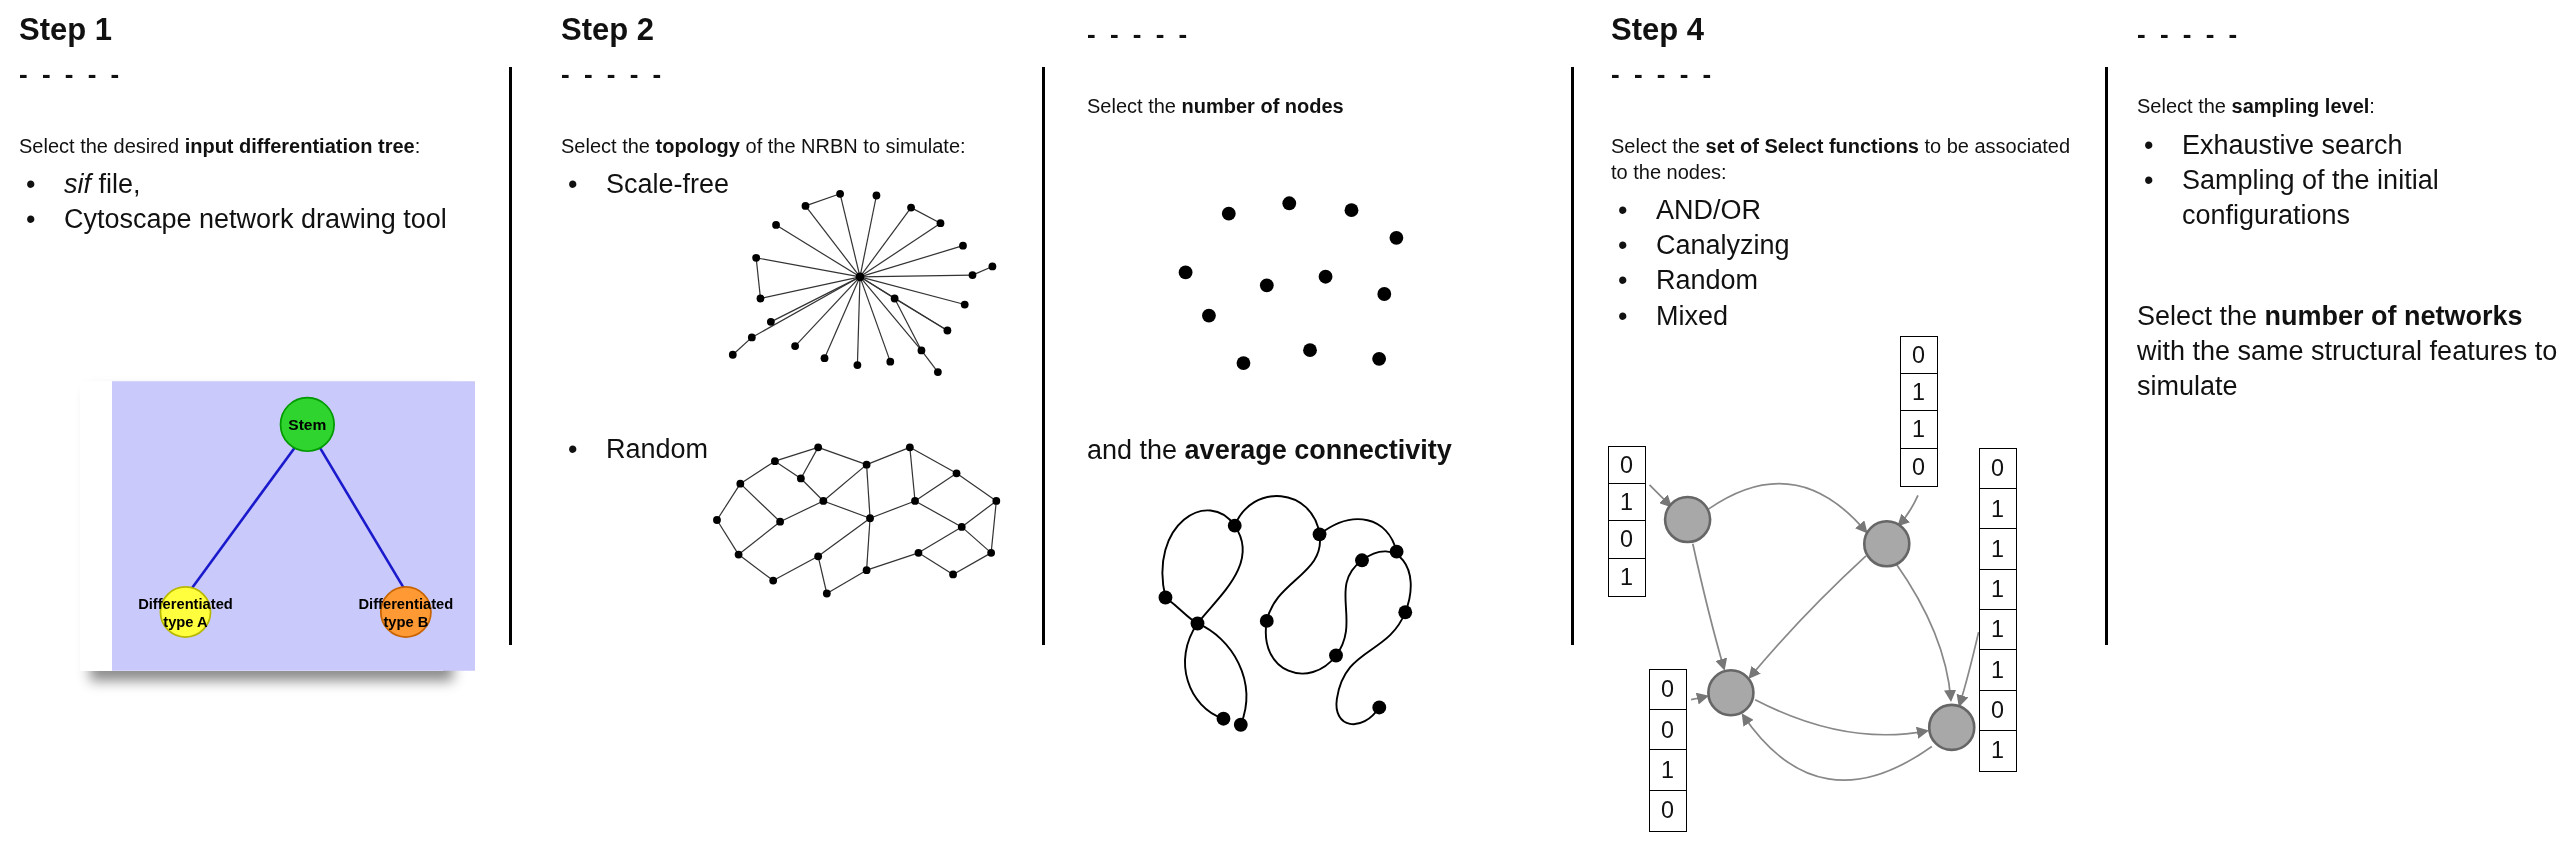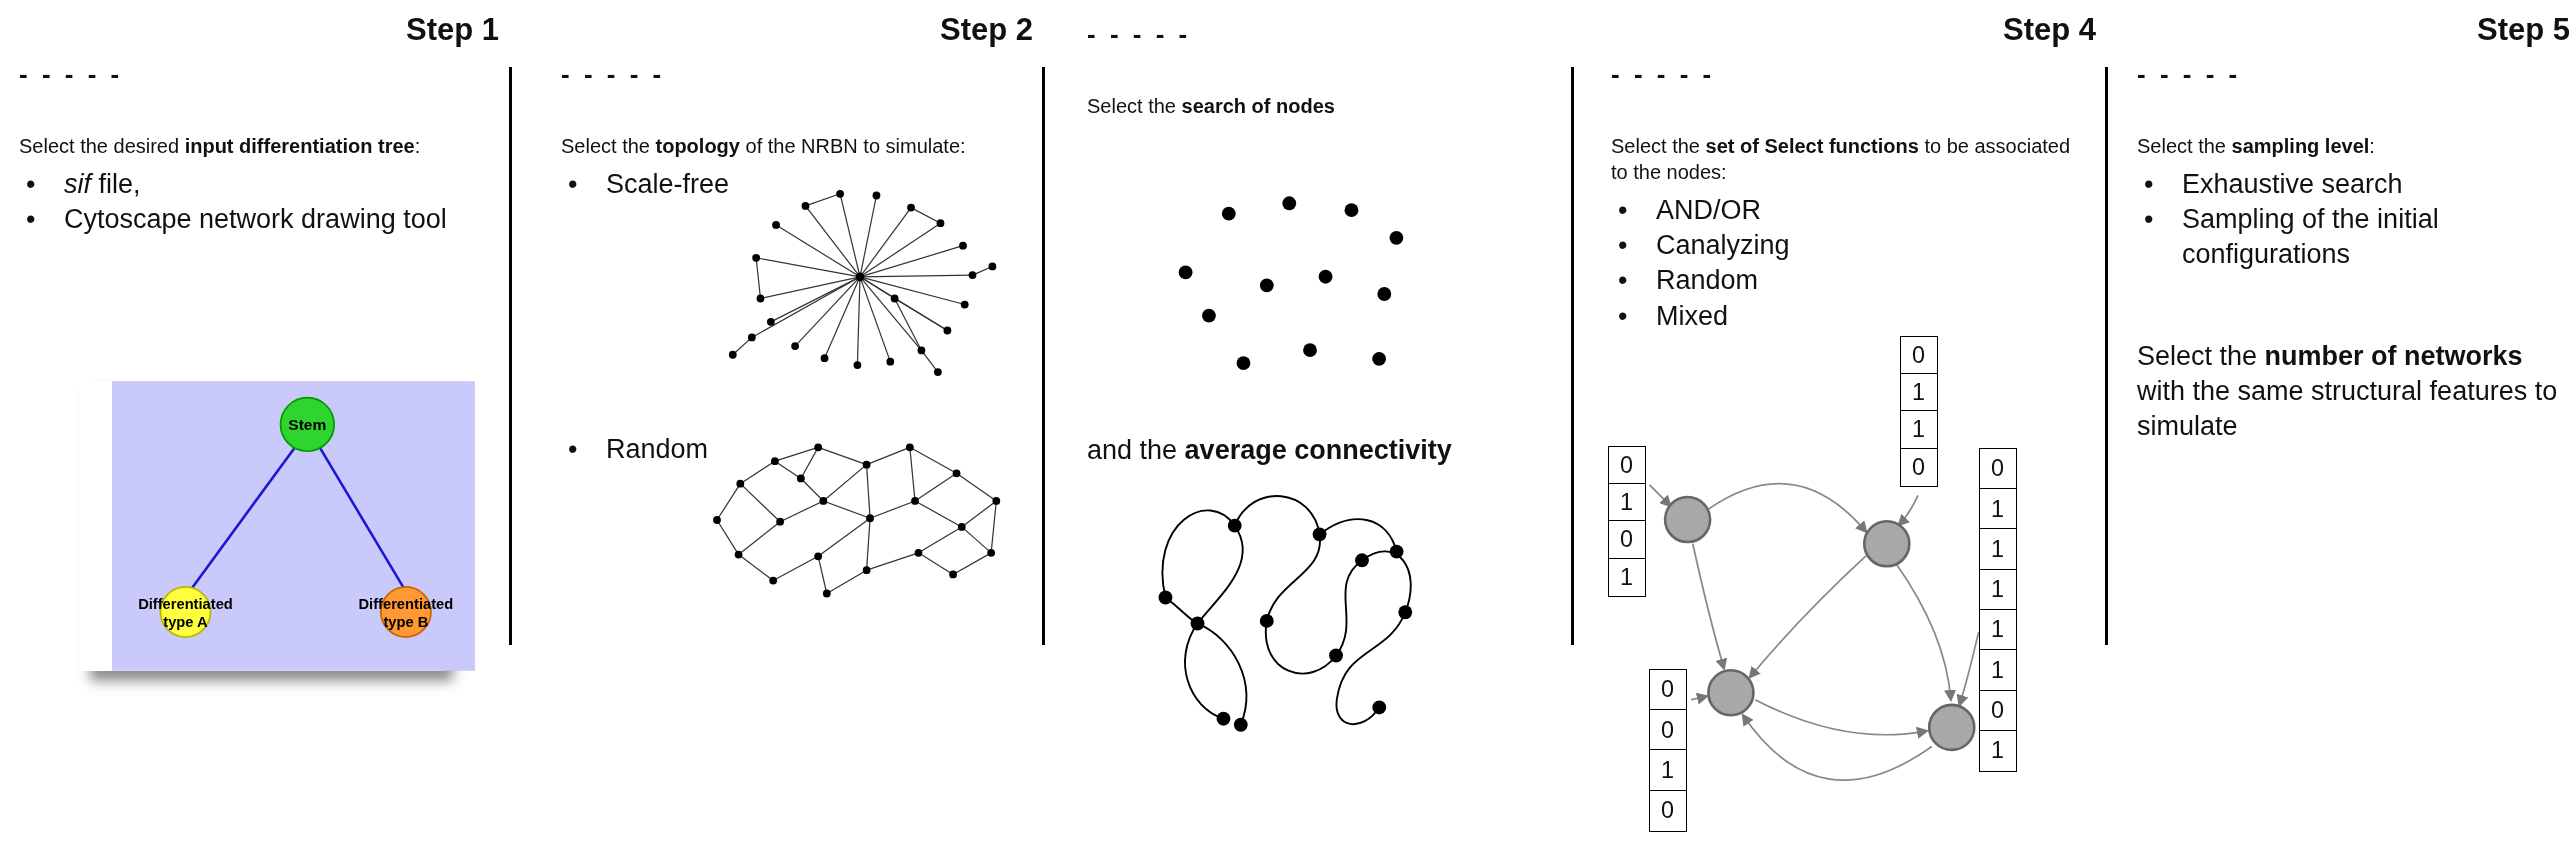--- a/index.html
+++ b/index.html
@@ -1,21 +1,21 @@
 <!DOCTYPE html>
 <html style="font-size:14px"><head>
 <meta charset="utf-8">
 <style>
   * { box-sizing: border-box; }
   html,body { margin:0; padding:0; background:#fff; }
   body { font-family:"Liberation Sans", sans-serif; color:#111; }
   #page { position:relative; width:2576px; height:851px; background:#fff; overflow:hidden; }
 
   .col { position:absolute; top:8.7px; }
-  .step-title { font-size:31px; font-weight:700; margin-top:3.5px;text-align:right; }
+  .step-title { font-size:31px; font-weight:700; margin-top:3.5px; }
   .dashes { font-size:26px; font-weight:700; letter-spacing:3.5px; margin-top:10.4px; }
   .intro { font-size:20px; line-height:1.3; margin-top:43px; }
   .para { font-size:27px; line-height:1.3; }
   .b { font-weight:700; }
   .i { font-style:italic; }
 
   .bullets { margin-top:8.7px; font-size:27px; line-height:1.3; }
   .bullet { display:flex; }
   .dot { width:45px; padding-left:7px; }
   .btxt { flex:1; }
@@ -216,21 +216,21 @@
         <circle cx="112" cy="72" r="4.5"></circle>
       </g>
     </svg>
   </div>
 
   <div class="divider" style="left:1042px;"></div>
 
   <div class="col" style="left:1087px; width:476px;">
     <div class="dashes">- - - - -</div>
     <div class="intro">
-      <span>Select the </span><span class="b">search of nodes</span>
+      <span>Select the </span><span class="b">number of nodes</span>
     </div>
 
     <svg class="abs" style="left:74px; top:177px;" width="260" height="216" viewBox="0 0 300 250">
       <g fill="#000">
         <circle cx="28" cy="100" r="8"></circle>
           <circle cx="78" cy="32" r="8"></circle>
           <circle cx="148" cy="20" r="8"></circle>
         <circle cx="220" cy="28" r="8"></circle>
           <circle cx="272" cy="60" r="8"></circle>
           <circle cx="55" cy="150" r="8"></circle>
@@ -358,21 +358,20 @@
         <div class="bcell tall">0</div>
         <div class="bcell tall">1</div>
         <div class="bcell tall">0</div>
       </div>
     </div>
   </div>
 
   <div class="divider" style="left:2105px;"></div>
 
   <div class="col" style="left:2137px; width:433px;">
-    <div class="step-title">Step 5</div>
     <div class="dashes">- - - - -</div>
     <div class="intro">
       <span>Select the </span><span class="b">sampling level</span><span>:</span>
     </div>
     <div class="bullets">
       <div class="bullet">
         <span class="dot">•</span>
         <span class="btxt">Exhaustive search</span>
       </div>
       <div class="bullet">

